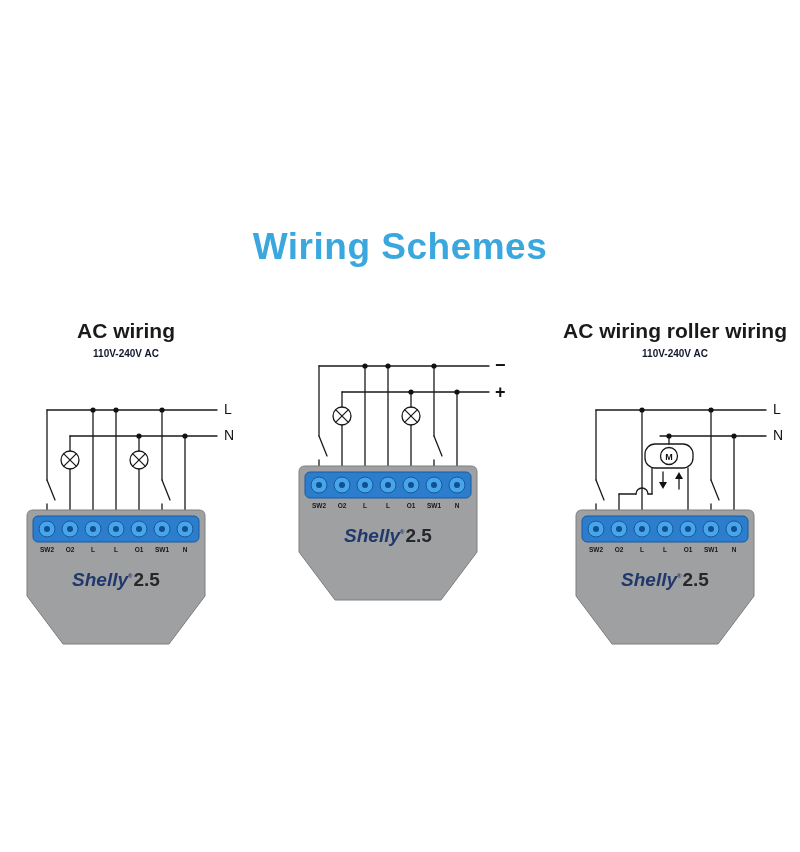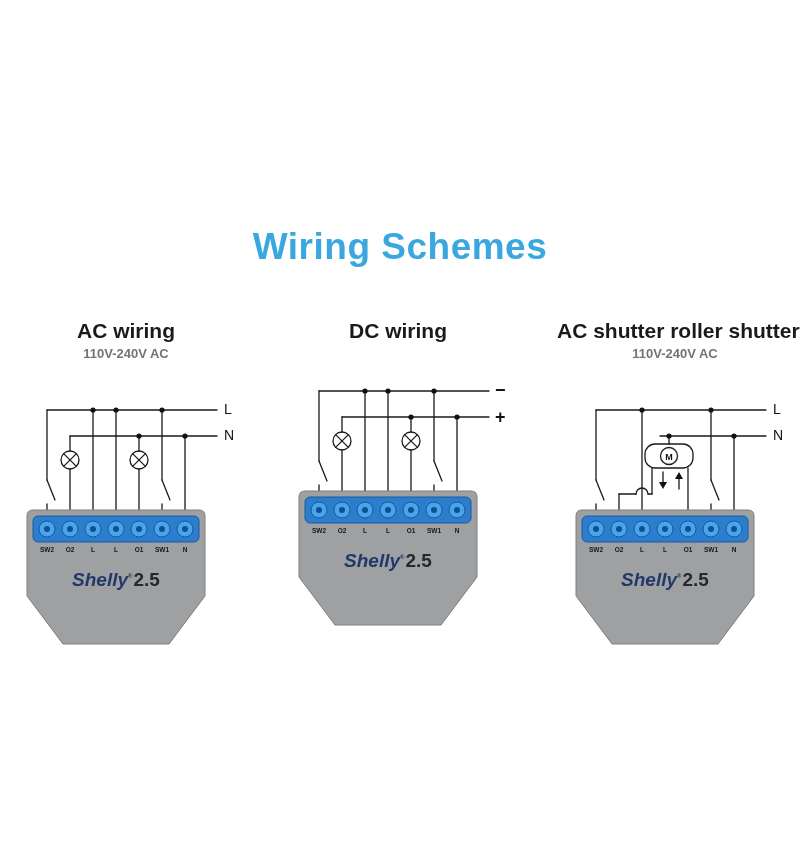--- a/index.html
+++ b/index.html
@@ -2,21 +2,21 @@
 <html><head>
 <meta charset="utf-8">
 <style>
   html,body{margin:0;padding:0;background:#ffffff;}
   .stage{position:relative;width:800px;height:760px;background:#ffffff;overflow:hidden;
          font-family:"Liberation Sans", sans-serif;}
   .title{position:absolute;top:226px;left:0;right:0;text-align:center;
          font-size:37px;font-weight:700;color:#3aa8df;letter-spacing:0.5px;}
   .col{position:absolute;top:318px;width:236px;text-align:center;}
   .col .heading{font-size:21px;font-weight:700;color:#1a1a1a;line-height:25px;white-space:nowrap;}
-  .col .subtitle{font-size:13px;font-weight:700;color:#737373;margin-top:3px;line-height:16px;}
+  .col .subtitle{font-size:10px;font-weight:700;color:#0f172a;margin-top:3px;line-height:16px;}
   .col svg{display:block;margin:36px auto 0 auto;}
   svg text{font-family:"Liberation Sans", sans-serif;}
   .wire{stroke:#1a1a1a;stroke-width:1.3;fill:none;stroke-linecap:round;}
   .dot{fill:#111;}
   .buslabel{font-size:14px;font-weight:500;fill:#111;}
   .bussign{font-size:18px;font-weight:700;fill:#111;}
   .tlabel{font-size:6.5px;font-weight:700;fill:#15161a;text-anchor:middle;}
   .brand-sh{font-size:19px;font-weight:700;font-style:italic;fill:#20386b;}
   .brand-reg{font-size:6px;font-weight:700;fill:#20386b;}
   .brand-md{font-size:19px;font-weight:700;fill:#26272b;}
@@ -107,21 +107,20 @@
           <text class="tlabel" x="174" y="154">N</text>
         </g>
         <text x="105" y="188" text-anchor="middle">
           <tspan class="brand-sh">Shelly</tspan><tspan class="brand-reg" dy="-8">®</tspan><tspan class="brand-md" dy="8" dx="1">2.5</tspan>
         </text>
       </g>
     </svg>
   </div>
 
   <div class="col" style="left:280px;">
-    <div class="heading">DC wiring</div>
     <svg width="230" height="252" viewBox="0 0 230 252">
       <line class="wire" x1="36" y1="12" x2="206" y2="12"></line>
       <text class="bussign" x="212" y="17">−</text>
       <line class="wire" x1="59" y1="38" x2="206" y2="38"></line>
       <text class="bussign" x="212" y="44">+</text>
       <g>
         <line class="wire" x1="36" y1="12" x2="36" y2="82"></line>
         <line class="wire" x1="36" y1="82" x2="44" y2="102"></line>
         <line class="wire" x1="36" y1="106" x2="36" y2="117"></line>
       </g>
@@ -181,21 +180,21 @@
           <text class="tlabel" x="174" y="154">N</text>
         </g>
         <text x="105" y="188" text-anchor="middle">
           <tspan class="brand-sh">Shelly</tspan><tspan class="brand-reg" dy="-8">®</tspan><tspan class="brand-md" dy="8" dx="1">2.5</tspan>
         </text>
       </g>
     </svg>
   </div>
 
   <div class="col" style="left:557px;">
-    <div class="heading">AC shutter roller shutter</div>
+    <div class="heading">AC wiring roller wiring</div>
     <div class="subtitle">110V-240V AC</div>
     <svg width="230" height="252" viewBox="0 0 230 252">
       <line class="wire" x1="36" y1="12" x2="206" y2="12"></line>
       <text class="buslabel" x="213" y="16">L</text>
       <line class="wire" x1="100" y1="38" x2="206" y2="38"></line>
       <text class="buslabel" x="213" y="42">N</text>
 
       <g>
         <line class="wire" x1="36" y1="12" x2="36" y2="82"></line>
         <line class="wire" x1="36" y1="82" x2="44" y2="102"></line>

